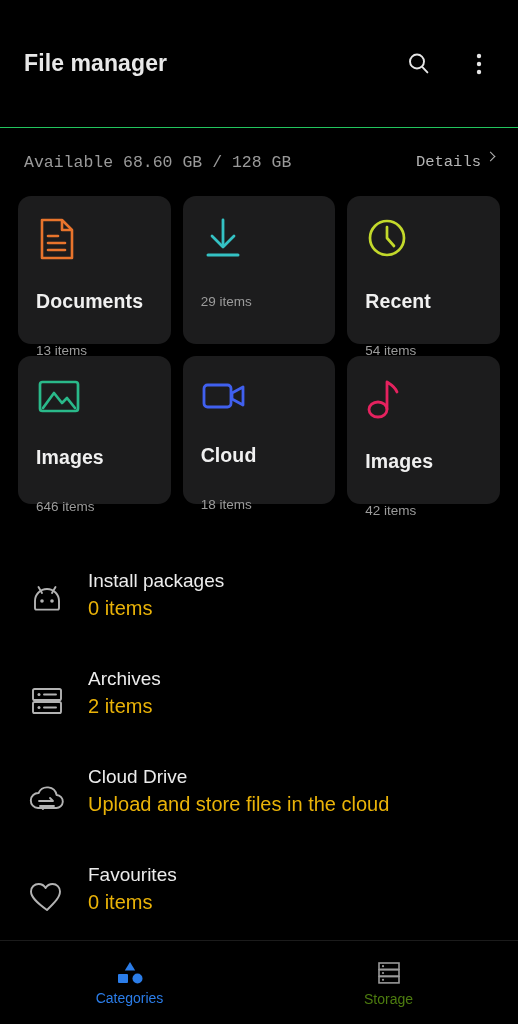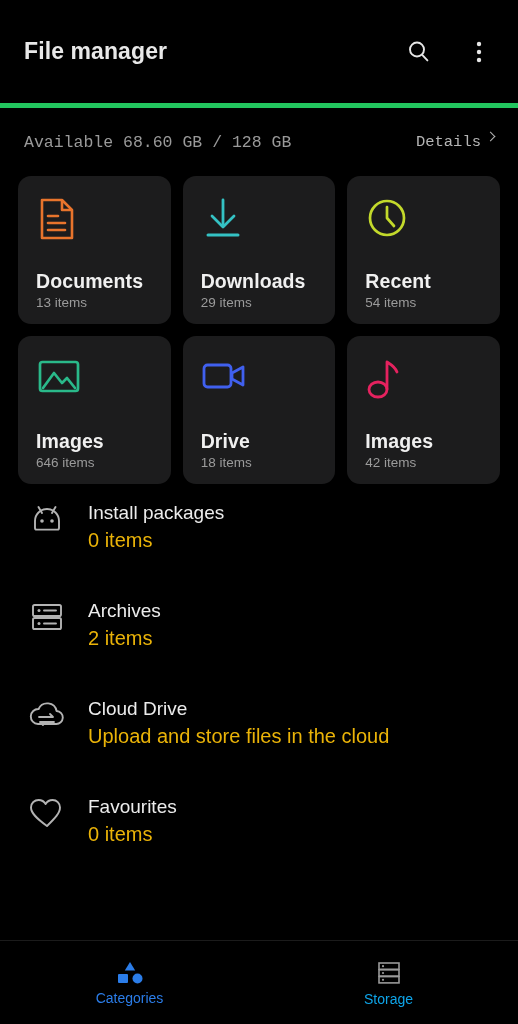--- a/index.html
+++ b/index.html
@@ -6,24 +6,24 @@
   html, body {
     width: 518px; height: 1024px;
     background: #000000;
     font-family: "Liberation Sans", sans-serif;
     overflow: hidden;
   }
   .screen { position: relative; width: 518px; height: 1024px; background: #000; }
 
   
   .appbar {
-    height: 108px;
+    height: 128px;
     display: flex; align-items: center;
     padding: 0 22px 0 24px;
-    border-bottom: 5px solid #22c55e;
+    border-bottom: 1px solid #22c55e;
   }
   .app-title {
     color: #e8e8e8; font-size: 23px; font-weight: bold;
     letter-spacing: .1px; flex: 1;
   }
   .appbar-actions { display: flex; align-items: center; gap: 26px; }
   .icon-btn {
     width: 34px; height: 34px;
     display: flex; align-items: center; justify-content: center;
   }
@@ -53,32 +53,33 @@
     gap: 12px;
     padding: 0 18px;
   }
   .cat-card {
     background: #1c1c1d;
     border-radius: 13px;
     height: 148px;
     padding: 20px 16px 14px 18px;
     display: flex; flex-direction: column;
     position: relative;
+    gap: 28px;
   }
   .cat-icon { height: 48px; display: flex; align-items: flex-start; }
   .cat-name {
     color: #f0f0f0; font-size: 19.5px; font-weight: bold;
     margin-top: auto; letter-spacing: .1px;
   }
   .cat-count { color: #9b9b9b; font-size: 13.5px; margin-top: 2px; }
 
   
   .list { margin-top: 18px; }
   .list-row {
-    display: flex; align-items: flex-start;
+    display: flex; align-items: flex-end;
     padding: 0 24px; height: 98px;
   }
   .list-icon {
     width: 46px; min-width: 46px;
     display: flex; align-items: center; justify-content: center;
     margin-right: 18px;
   }
   .list-text { display: flex; flex-direction: column; gap: 5px; }
   .list-title { color: #ececec; font-size: 19px; }
   .list-sub { color: #eab308; font-size: 20px; }
@@ -88,21 +89,21 @@
     position: absolute; left: 0; bottom: 0;
     width: 518px; height: 84px;
     display: flex;
     border-top: 1px solid #1b1b1b;
     background: #000;
   }
   .nav-item {
     flex: 1; display: flex; flex-direction: column;
     align-items: center; justify-content: center; gap: 0;
   }
-  .nav-label { font-size: 14px; color: #0ea5e9; }
+  .nav-label { font-size: 14px; color: #4d7c0f; }
   .nav-item.active .nav-label { color: #2b7de9; }
 </style>
 </head>
 <body>
 
 <div class="screen">
 
   <div class="appbar">
     <div class="app-title">File manager</div>
     <div class="appbar-actions">
@@ -147,21 +148,20 @@
     </div>
 
     <div class="cat-card">
       <div class="cat-icon">
         <svg width="44" height="46" viewBox="0 0 44 46" fill="none">
           <line x1="22" y1="4" x2="22" y2="30" stroke="#34c2c4" stroke-width="2.8" stroke-linecap="round"></line>
           <path d="M11 20l11 11 11-11" stroke="#34c2c4" stroke-width="2.8" stroke-linecap="round" stroke-linejoin="round"></path>
           <line x1="7" y1="39" x2="37" y2="39" stroke="#34c2c4" stroke-width="3" stroke-linecap="round"></line>
         </svg>
       </div>
-      <div class="cat-name">Downloads</div>
       <div class="cat-count">29 items</div>
     </div>
 
     <div class="cat-card">
       <div class="cat-icon">
         <svg width="44" height="46" viewBox="0 0 44 46" fill="none">
           <circle cx="22" cy="22" r="17" stroke="#c3d92b" stroke-width="2.7"></circle>
           <path d="M22 11v11l7 8" stroke="#c3d92b" stroke-width="2.7" stroke-linecap="round" stroke-linejoin="round"></path>
         </svg>
       </div>
@@ -180,21 +180,21 @@
       <div class="cat-count">646 items</div>
     </div>
 
     <div class="cat-card">
       <div class="cat-icon">
         <svg width="48" height="40" viewBox="0 0 48 40" fill="none">
           <rect x="3" y="9" width="27" height="22" rx="3.5" stroke="#4060ef" stroke-width="2.8"></rect>
           <path d="M31 17l11-6v18l-11-6z" stroke="#4060ef" stroke-width="2.8" stroke-linejoin="round"></path>
         </svg>
       </div>
-      <div class="cat-name">Drive</div>
+      <div class="cat-name">Cloud</div>
       <div class="cat-count">18 items</div>
     </div>
 
     <div class="cat-card">
       <div class="cat-icon">
         <svg width="40" height="46" viewBox="0 0 40 46" fill="none">
           <ellipse cx="13" cy="33.5" rx="9" ry="7.5" stroke="#e5225f" stroke-width="2.8"></ellipse>
           <path d="M22 33V6c4 2.5 8 4.5 10 10" stroke="#e5225f" stroke-width="2.8" stroke-linecap="round" stroke-linejoin="round"></path>
         </svg>
       </div>

